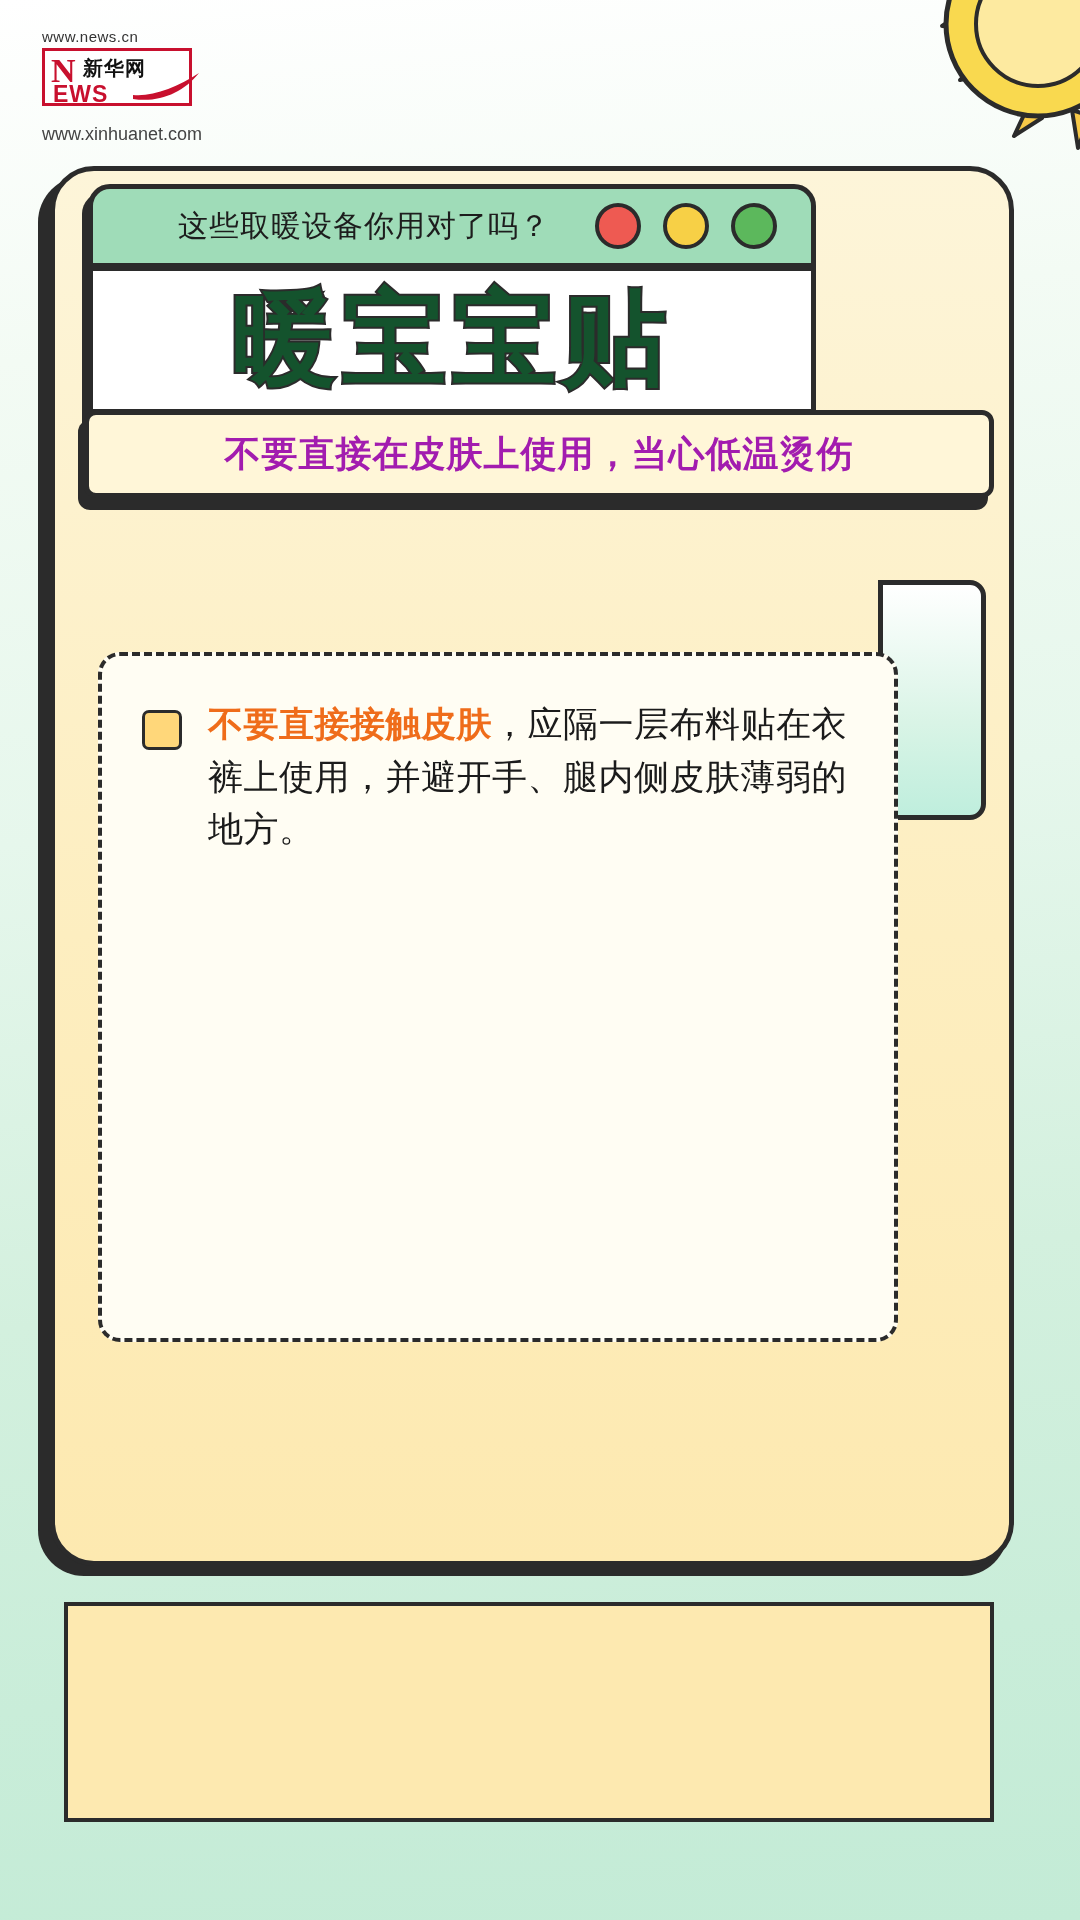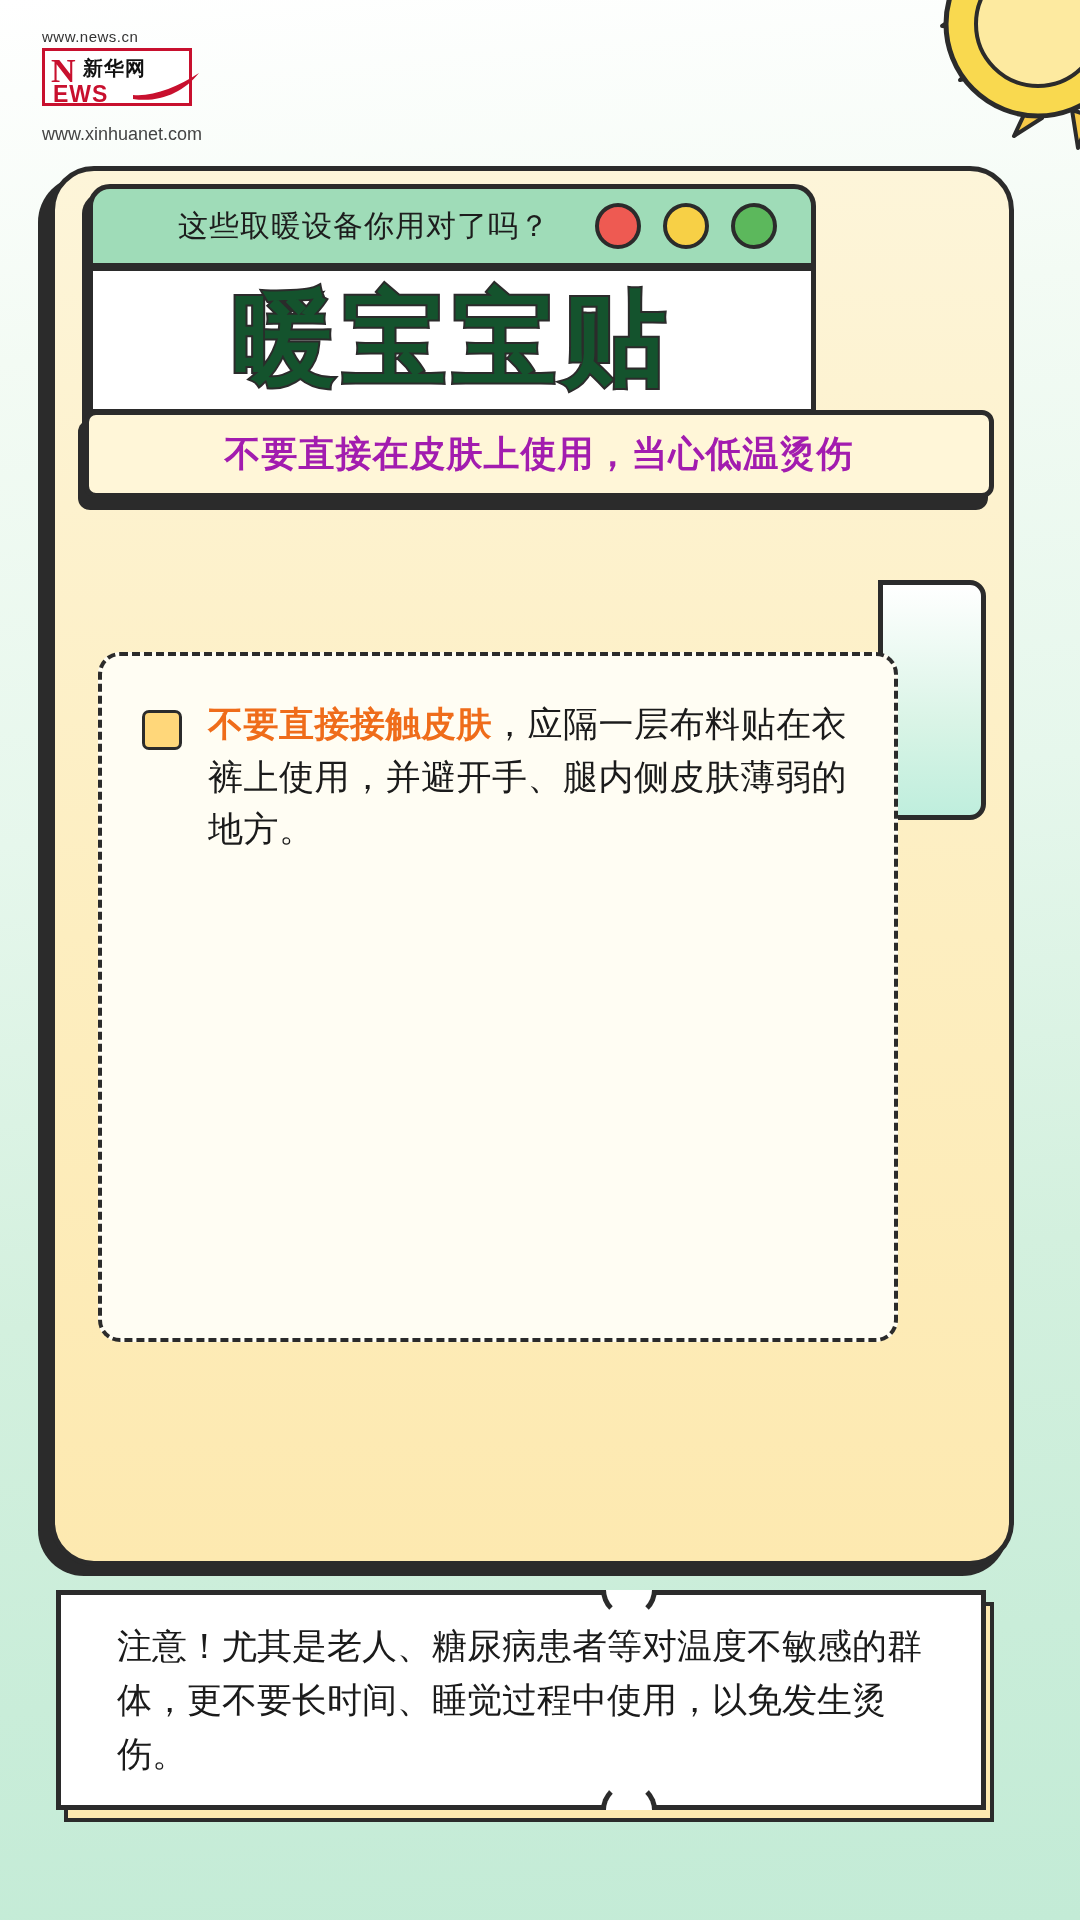--- a/index.html
+++ b/index.html
@@ -259,19 +259,14 @@
       <div class="item-text">
         <span class="hl">不要直接接触皮肤</span><span>，应隔一层布料贴在衣裤上使用，并避开手、腿内侧皮肤薄弱的地方。</span>
       </div>
     </div>
 
 
 
   </div>
 
   <div class="note-shadow"></div>
-  <div class="note">
-    <div class="notch top"></div>
-    <div class="notch bottom"></div>
-    <div class="note-text">注意！尤其是老人、糖尿病患者等对温度不敏感的群体，更不要长时间、睡觉过程中使用，以免发生烫伤。</div>
-  </div>
 
 </div>
 
 </body></html>

